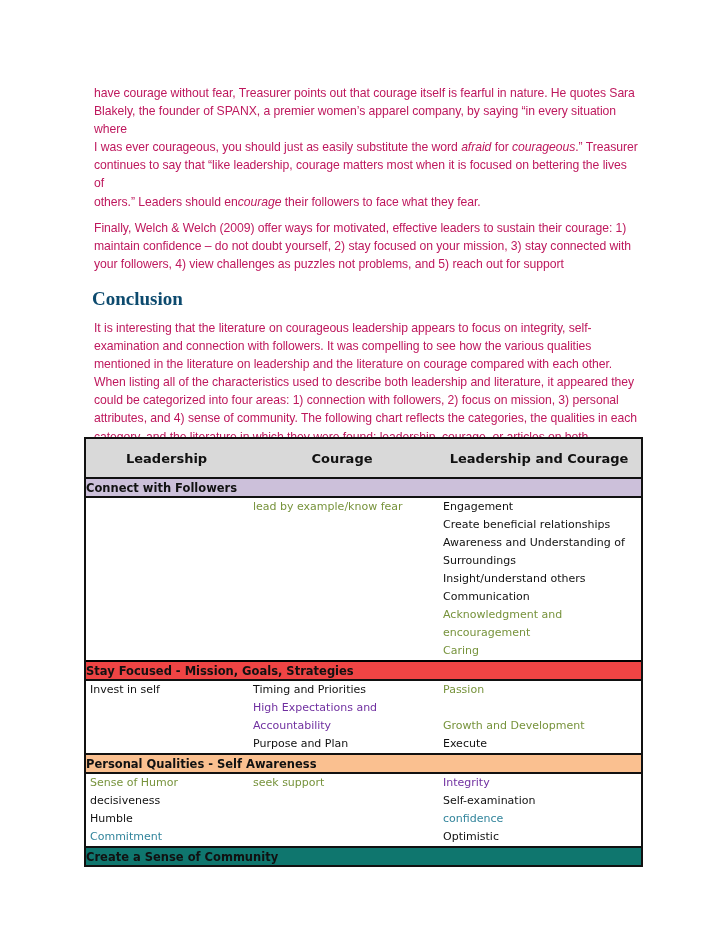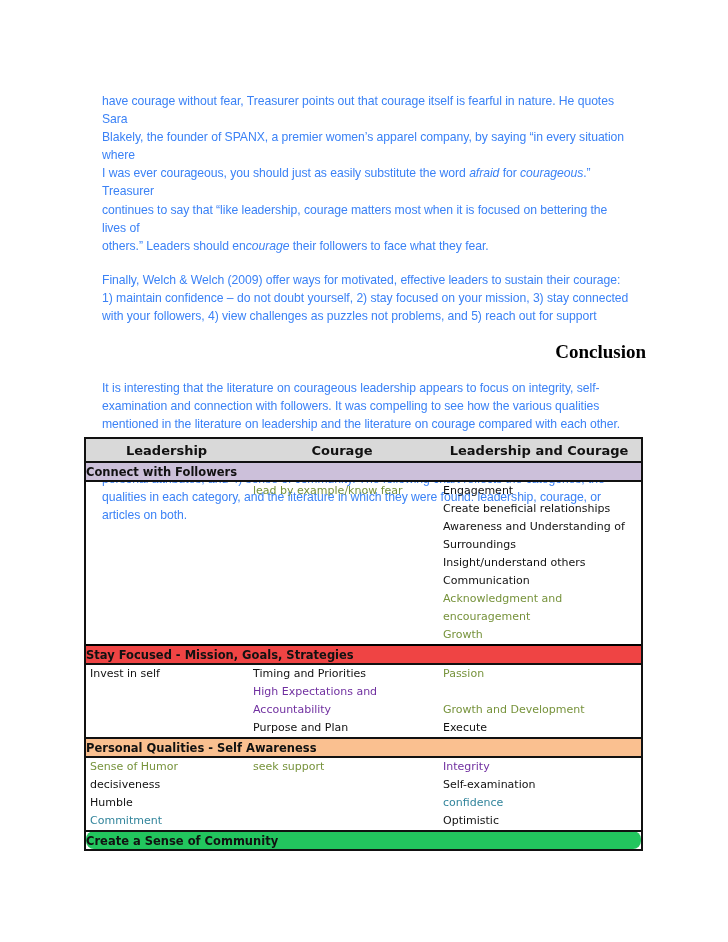--- a/index.html
+++ b/index.html
@@ -1,38 +1,38 @@
 <!DOCTYPE html>
 <html><head>
 <meta charset="utf-8">
 <style>
   html, body { margin: 0; padding: 0; background: #ffffff; }
   body { width: 728px; height: 942px; position: relative; overflow: hidden;
          font-family: "Liberation Sans", sans-serif; color: #111; }
   .page { position: absolute; left: 86px; top: 76px; width: 560px; }
-  p.body { margin: 16px; font-size: 12.2px; line-height: 18.1px; color: #3b82f6; letter-spacing: -0.05px; }
+  p.body { margin: 8px; font-size: 12.2px; line-height: 18.1px; color: #be185d; letter-spacing: -0.05px; }
   p.body + p.body { margin-top: 6px; }
   h2.section { font-family: "Liberation Serif", serif; font-weight: bold; font-size: 19px;
-               margin: 15px 0 9px 6px; color: #000000; line-height: 22px; text-align: right; }
+               margin: 15px 0 9px 6px; color: #0c4a6e; line-height: 22px; }
   .table-wrap { position: absolute; left: 84px; top: 437px; width: 559px;
                 border: 2px solid #111; box-sizing: border-box; }
   table { border-collapse: collapse; width: 100%; table-layout: fixed;
           font-family: "DejaVu Sans", sans-serif; font-size: 11px; }
   col.c1 { width: 161px; } col.c2 { width: 190px; } col.c3 { width: auto; }
   th.colhead { background: #d9d9d9; font-size: 13px; font-weight: bold; height: 22px;
-               padding: 0; color: #111; border-bottom: 2px solid #111; margin-left: 24px; }
+               padding: 8px; color: #111; border-bottom: 2px solid #111; margin-left: 24px; }
   th.colhead.l { text-align: left; padding-left: 40px; }
   th.colhead.m { text-align: center; }
   th.colhead.r { }
   td.cat { text-align: left; font-weight: bold; font-size: 11.5px; height: 17px; padding: 0;
            border-bottom: 2px solid #111; color: #111; }
   td.cat.purple { background: #ccc0da; }
   td.cat.blue { background: #ef4444; border-top: 2px solid #000000; margin-top: 12px; }
   td.cat.orange { background: #fac090; border-top: 2px solid #111; }
-  td.cat.green { background: #22c55e; border-top: 2px solid #111; border-bottom: none; border-radius: 8px; }
+  td.cat.green { background: #0f766e; border-top: 2px solid #111; border-bottom: none; }
   td.cell { vertical-align: top; padding: 0 0 0 4px; line-height: 18px; }
   td.cell.c2 { padding-left: 6px; }
   td.cell.c3 { padding-left: 6px; }
   .it { display: block; }
   .black { color: #111; }
   .olive { color: #77933c; }
   .violet { color: #7030a0; }
   .blueT { color: #31849b; }
 </style>
 </head>
@@ -74,21 +74,21 @@
           <td class="cell c2">
             <span class="it olive">lead by example/know fear</span>
           </td>
           <td class="cell c3">
             <span class="it black" style="width: 190px;">Engagement</span>
             <span class="it black" style="width: 190px;">Create beneficial relationships</span>
             <span class="it black" style="width: 190px;">Awareness and Understanding of Surroundings</span>
             <span class="it black" style="width: 190px;">Insight/understand others</span>
             <span class="it black" style="width: 190px;">Communication</span>
             <span class="it olive" style="width: 190px;">Acknowledgment and encouragement</span>
-            <span class="it olive" style="width: 190px;">Growth</span>
+            <span class="it olive" style="width: 190px;">Caring</span>
           </td>
         </tr>
         <tr>
           <td colspan="3" class="cat blue">Stay Focused - Mission, Goals, Strategies</td>
         </tr>
         <tr>
           <td class="cell c1">
             <span class="it black">Invest in self</span>
           </td>
           <td class="cell c2">

